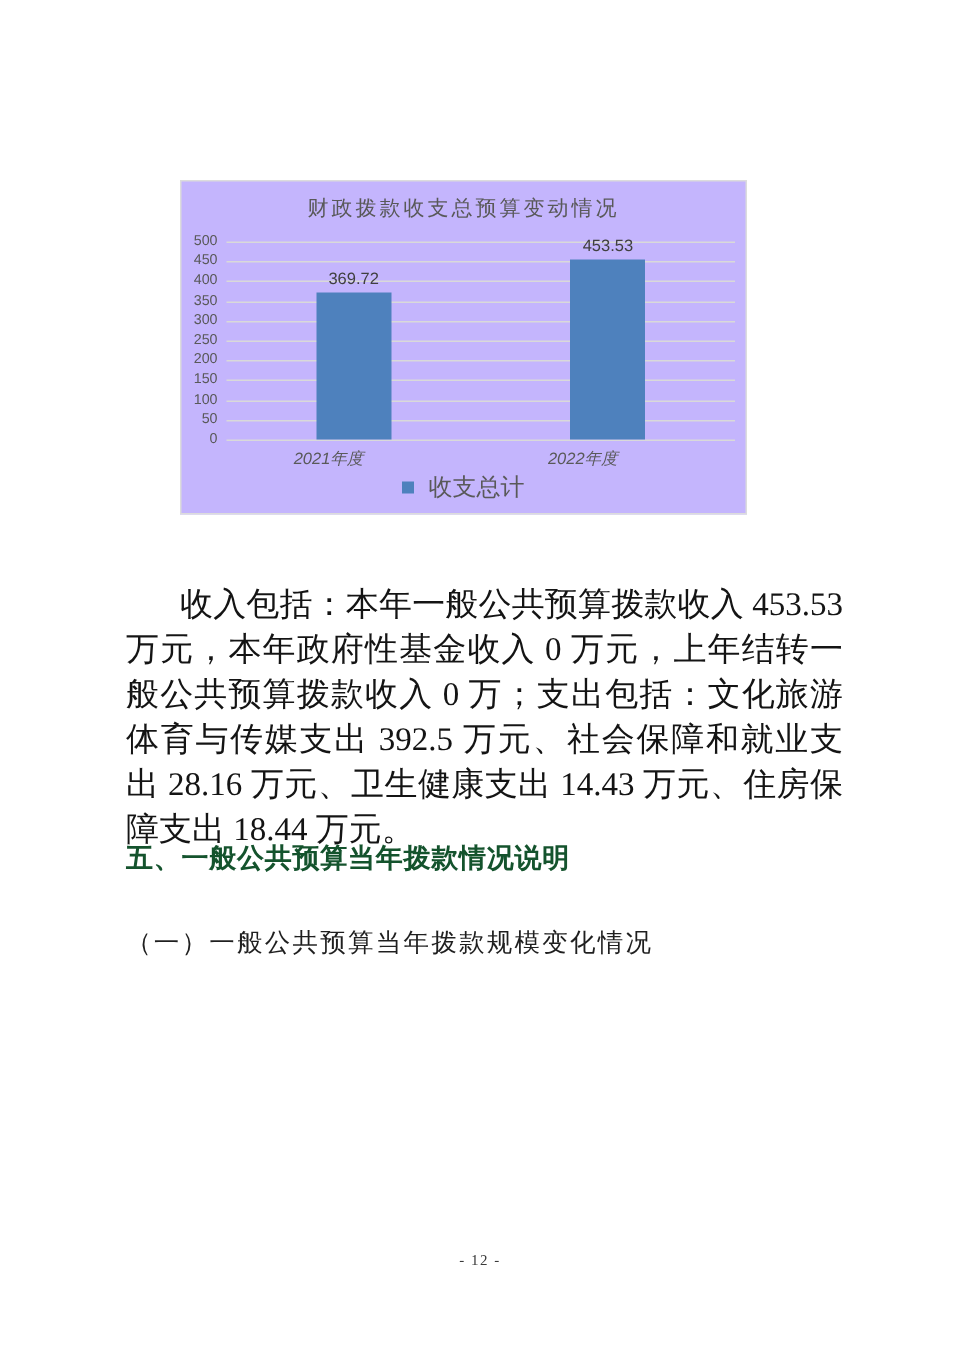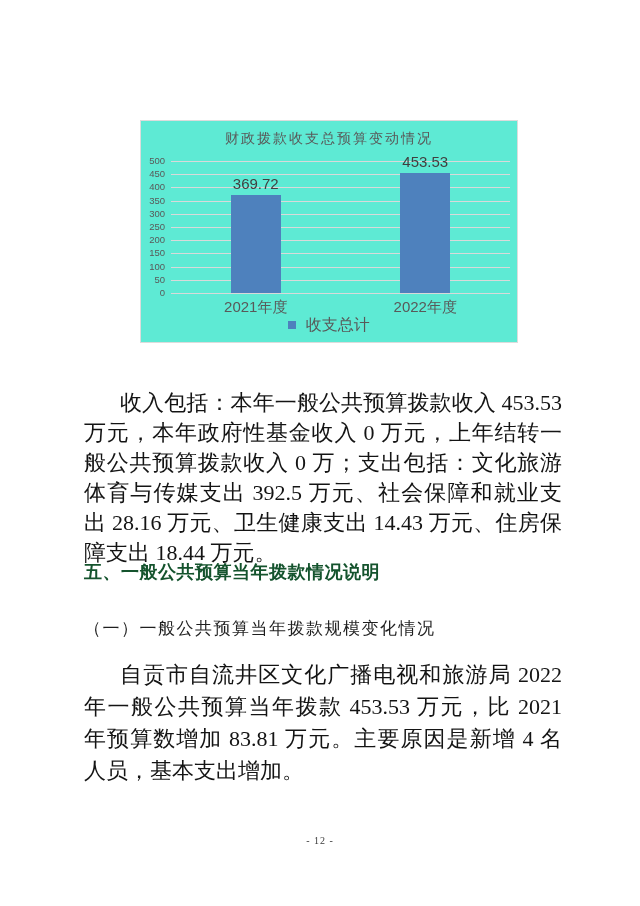--- a/index.html
+++ b/index.html
@@ -4,42 +4,42 @@
 <style>
   html,body { margin:0; padding:0; background:#ffffff; }
   .page {
     position:relative; width:640px; height:906px; margin:0 auto;
     background:#ffffff; overflow:hidden;
     font-family:"Liberation Serif","DejaVu Serif",serif; color:#141414;
   }
 
   
   .chart-box {
-    position:absolute; left:140px; top:120px; width:376px; height:221px;
-    border:1px solid #dcdcdc; background:#5eead4;
+    position:absolute; left:120px; top:120px; width:376px; height:221px;
+    border:1px solid #dcdcdc; background:#c4b5fd;
     font-family:"Liberation Sans","DejaVu Sans",sans-serif;
   }
   .chart-title {
     position:absolute; top:9px; left:0; right:0; text-align:center;
     font-size:14px; color:#595959; letter-spacing:2px; white-space:nowrap;
   }
   .plot { position:absolute; left:30px; top:40px; width:339px; height:132px; }
   .gridline { position:absolute; left:0; width:100%; height:1px; background:#d9d9d9; }
   .ytick {
     position:absolute; left:-34px; width:28px; text-align:right;
     font-size:9.5px; color:#595959; line-height:12px;
   }
   .bar { position:absolute; bottom:0; width:50px; background:#4E81BD; }
   .bar-value {
     position:absolute; width:60px; text-align:center;
-    font-size:15px; color:#404040;
+    font-size:11px; color:#404040;
   }
   .xlabel {
-    position:absolute; top:177px; width:80px; text-align:center;
-    font-size:15px; color:#595959;
+    position:absolute; top:177px; width:80px; text-align:left;
+    font-size:11px; color:#595959;font-style:italic;
   }
   .legend {
     position:absolute; left:0; right:0; top:194px; text-align:center;
     font-size:16px; color:#595959;
   }
   .legend-swatch {
     display:inline-block; width:8px; height:8px; background:#4E81BD;
     margin-right:5px; vertical-align:middle; position:relative; top:-1px;
   }
   .legend-label { vertical-align:middle; }
@@ -112,17 +112,16 @@
       <div class="xlabel" style="left: 244.25px; color: rgb(89, 89, 89);">2022年度</div>
     </div>
 
 
   <div class="para para1">收入包括：本年一般公共预算拨款收入 453.53 万元，本年政府性基金收入 0 万元，上年结转一般公共预算拨款收入 0 万；支出包括：文化旅游体育与传媒支出 392.5 万元、社会保障和就业支出 28.16 万元、卫生健康支出 14.43 万元、住房保障支出 18.44 万元。</div>
 
   <div class="section-heading">五、一般公共预算当年拨款情况说明</div>
 
   <div class="subsection-heading">（一）一般公共预算当年拨款规模变化情况</div>
 
-  <div class="para para2">自贡市自流井区文化广播电视和旅游局 2022 年一般公共预算当年拨款 453.53 万元，比 2021 年预算数增加 83.81 万元。主要原因是新增 4 名人员，基本支出增加。</div>
 
   <div class="page-number">- 12 -</div>
 
 </div>
 
 </body></html>

